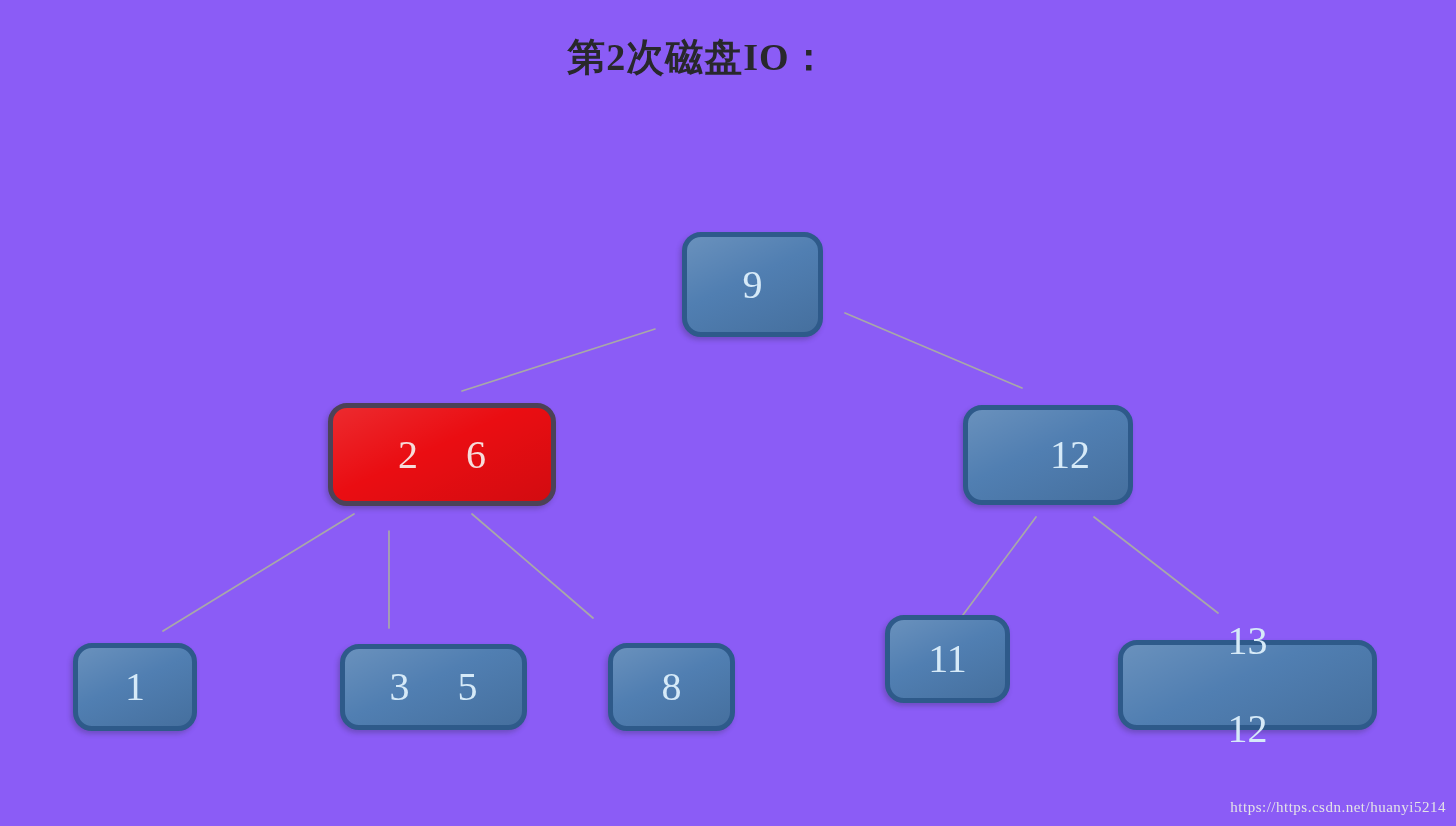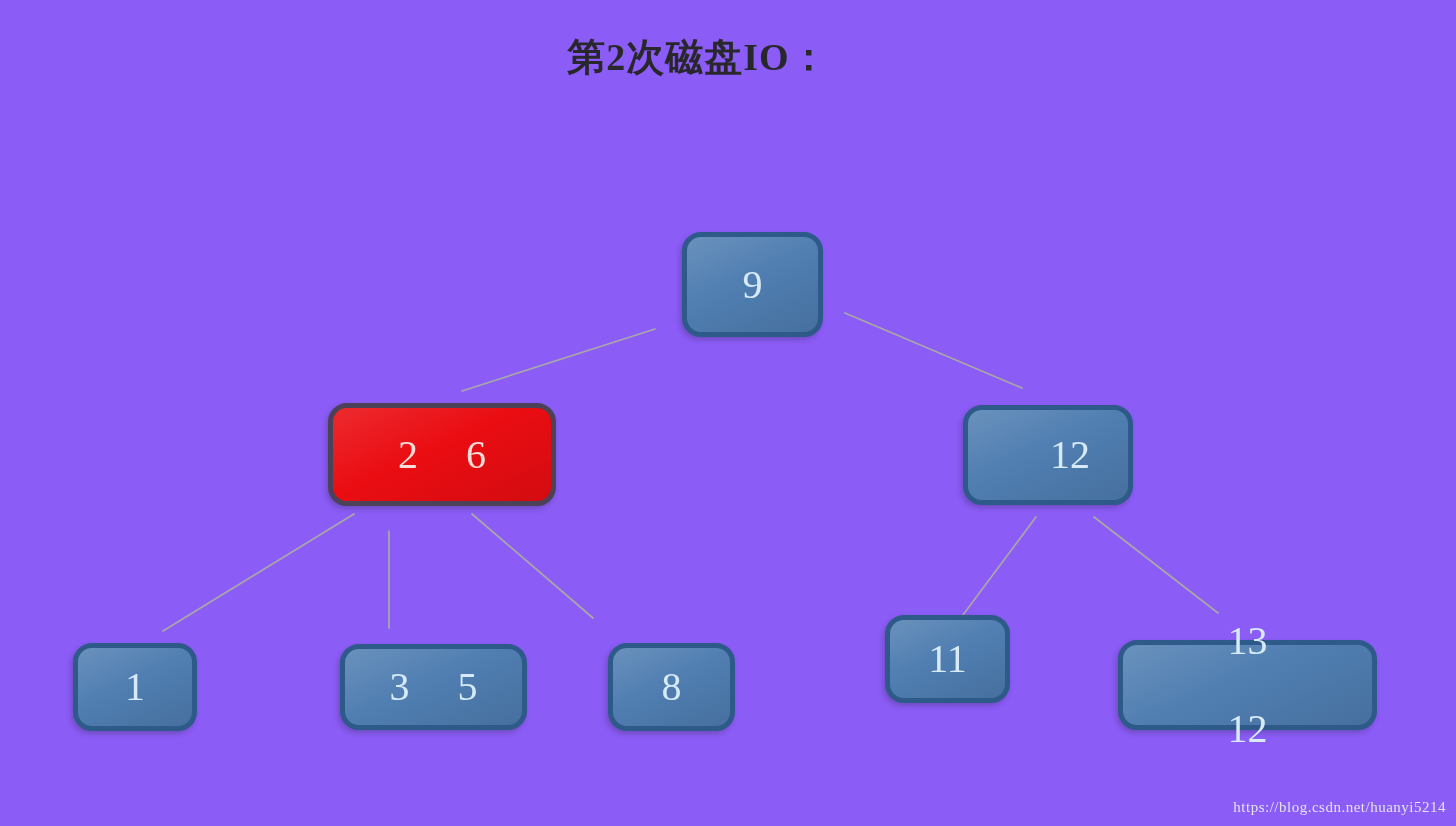--- a/index.html
+++ b/index.html
@@ -114,14 +114,14 @@
       </div>
       <div class="node" style="left: 885px; top: 615px; width: 125px; height: 88px;">
         <span class="key">11</span>
       </div>
       <div class="node" style="left: 1118px; top: 640px; width: 259px; height: 90px; flex-direction: column;">
         <span class="key">13</span>
         <span class="key">12</span>
       </div>
     </div>
 
-  <div class="watermark">https://blog.csdn.net/huanyi5214</div>
+  <div class="watermark">https://https.csdn.net/huanyi5214</div>
 </div>
 
 </body></html>

